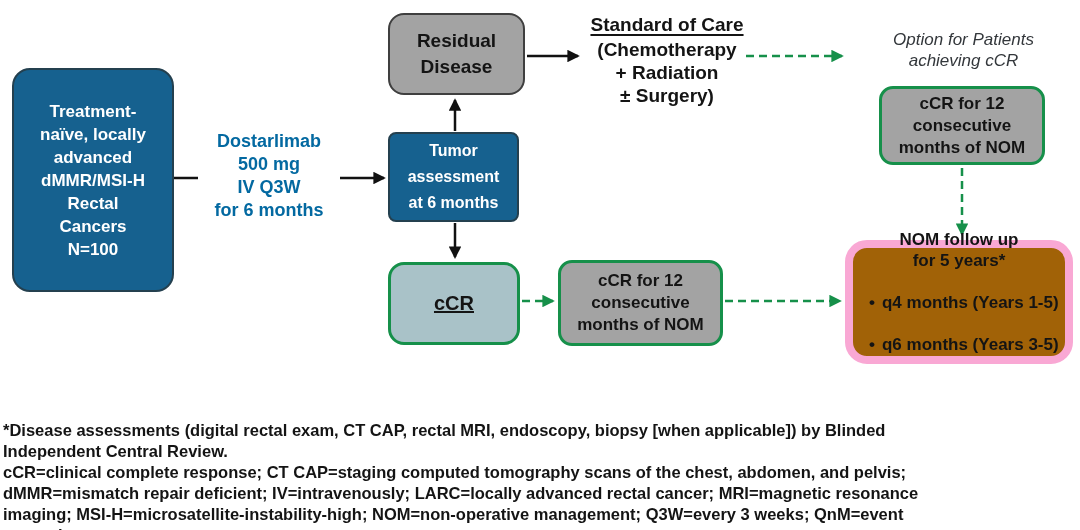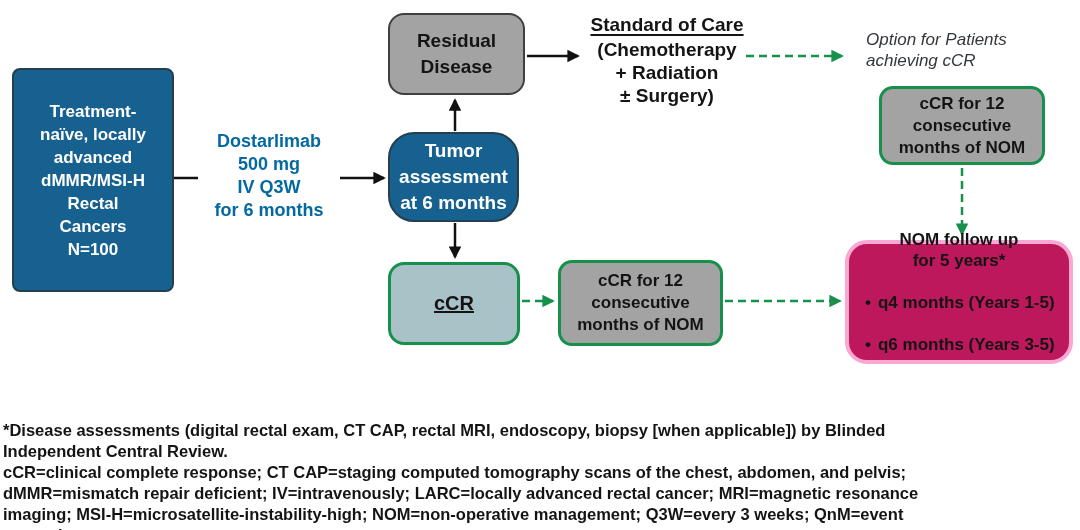--- a/index.html
+++ b/index.html
@@ -9,38 +9,38 @@
   }
   .arrows{position:absolute;left:0;top:0;z-index:1;}
   .box{
     position:absolute;z-index:2;display:flex;align-items:center;justify-content:center;
     text-align:center;font-weight:bold;white-space:pre-line;box-sizing:border-box;
   }
   .blue-box{background:#16618F;color:#ffffff;border:2px solid #24404f;}
   .pink-box{background:#a3a3a3;color:#141414;border:2px solid #3f3f3f;}
   .teal-gray-box{background:#A9C2C8;color:#141414;border:3px solid #16904A;}
   .teal-light-box{background:#a3a3a3;color:#141414;border:3px solid #16904A;}
-  .white-green-box{background:#be185d;color:#141414;border:4px solid #f9a8d4;}
+  .white-green-box{background:#a16207;color:#141414;border:8px solid #f9a8d4;}
 
-  #patient-box{left:12px;top:68px;width:162px;height:224px;border-radius:8px;font-size:17px;line-height:23px;}
+  #patient-box{left:12px;top:68px;width:162px;height:224px;border-radius:18px;font-size:17px;line-height:23px;}
   #drug-label{
     position:absolute;z-index:2;left:198px;top:128px;width:142px;text-align:center;
     font-weight:bold;font-size:18px;line-height:23px;color:#0369a1;background:#ffffff;
     white-space:pre-line;padding:2px 0;
   }
-  #tumor-box{left:388px;top:132px;width:131px;height:90px;border-radius:26px;font-size:19px;line-height:26px;}
+  #tumor-box{left:388px;top:132px;width:131px;height:90px;border-radius:8px;font-size:16px;line-height:26px;}
   #residual-box{left:388px;top:13px;width:137px;height:82px;border-radius:16px;font-size:19px;line-height:26px;}
   #soc-block{
     position:absolute;z-index:2;left:572px;top:13px;width:190px;text-align:center;
     font-weight:bold;font-size:19px;line-height:23px;color:#141414;
   }
   #soc-title{text-decoration:underline;text-decoration-thickness:2px;text-underline-offset:3px;}
   #soc-body{white-space:pre-line;margin-top:2px;}
   #option-note{
-    position:absolute;z-index:2;left:866px;top:29px;width:195px;text-align:left;
+    position:absolute;z-index:2;left:866px;top:29px;width:195px;text-align:center;
     font-style:italic;font-size:17px;line-height:21px;color:#33373b;white-space:pre-line;
   }
   #ccr12-top-box{left:879px;top:86px;width:166px;height:79px;border-radius:14px;font-size:17px;line-height:22px;}
   #ccr-box{left:388px;top:262px;width:132px;height:83px;border-radius:16px;font-size:20px;text-decoration:underline;}
   #ccr12-mid-box{left:558px;top:260px;width:165px;height:86px;border-radius:14px;font-size:17px;line-height:22px;}
   #nom-box{left:845px;top:240px;width:228px;height:124px;border-radius:22px;flex-direction:column;font-size:17px;line-height:21px;padding:6px 4px;}
   .nom-bullets{width:100%;text-align:left;padding-left:12px;box-sizing:border-box;}
   .nom-bullet-row{display:flex;gap:7px;justify-content:flex-start;}
   #footnote{
     position:absolute;z-index:2;left:3px;top:389px;width:1074px;

